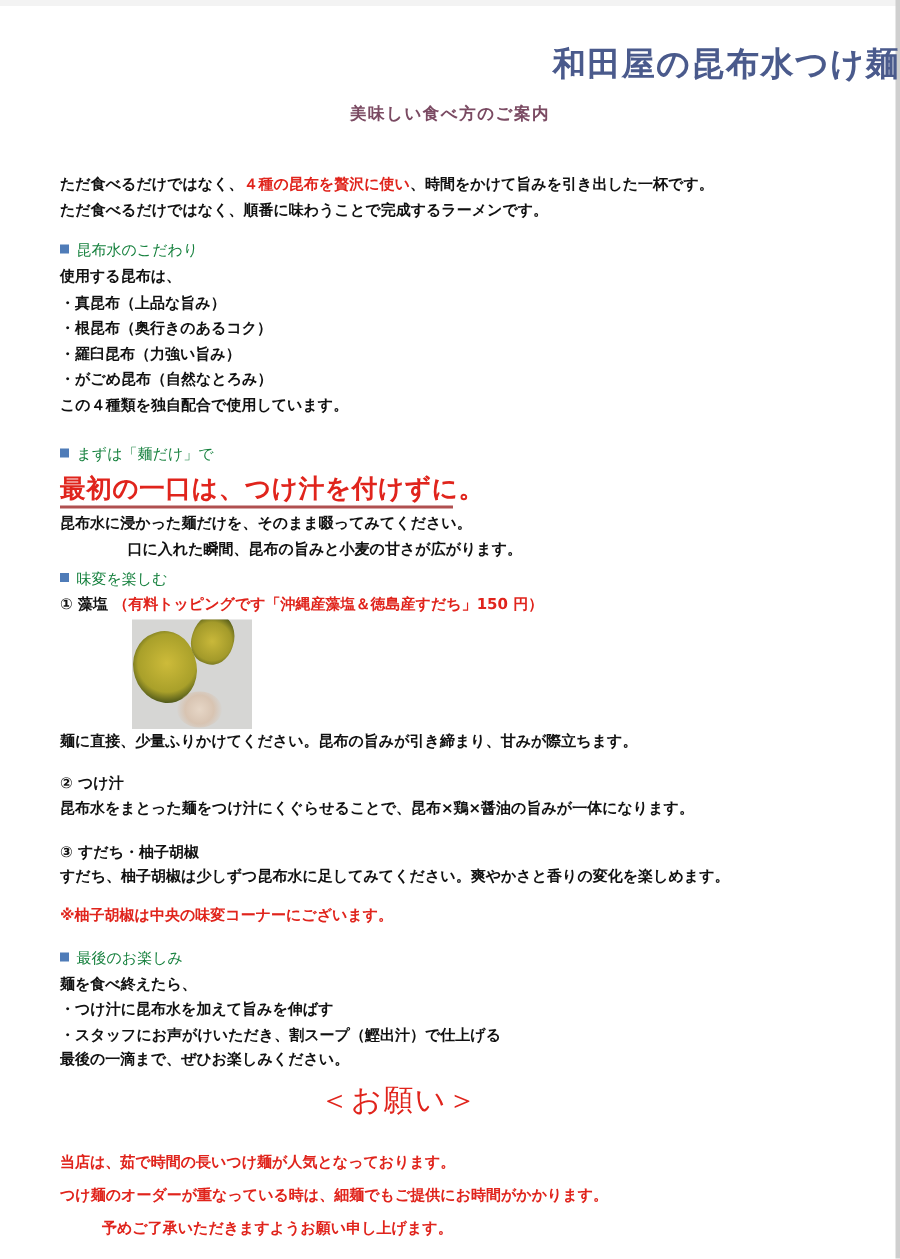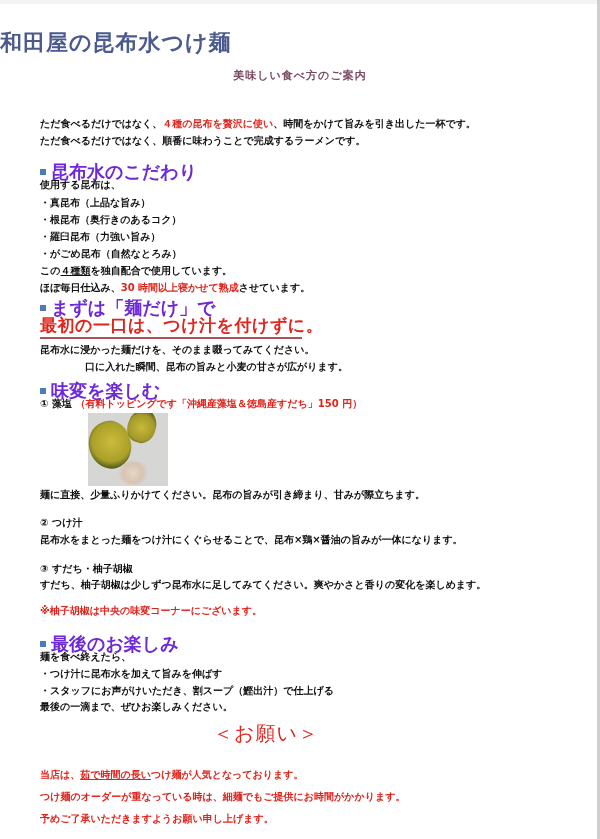--- a/index.html
+++ b/index.html
@@ -3,29 +3,29 @@
 <meta charset="utf-8">
 <style>
   html, body { margin:0; padding:0; }
   body {
     width:600px; height:839px; background:#ffffff; position:relative; overflow:hidden;
     font-family:"DejaVu Sans", sans-serif; color:#111;
   }
   .top-edge { position:absolute; left:0; top:0; width:600px; height:4px; background:#f3f3f3; }
   .right-edge { position:absolute; right:0; top:0; width:3px; height:839px; background:#cfcfcf; }
   .page { position:absolute; left:0; top:0; width:597px; height:839px; }
-  .title { position:absolute; left:0; width:600px; text-align:left; top:28px; font-size:22px; font-weight:bold; color:#4a5a8c; letter-spacing:1px; }
+  .title { position:absolute; left:0; width:600px; text-align:right; top:28px; font-size:22px; font-weight:bold; color:#4a5a8c; letter-spacing:1px; }
   .subtitle { position:absolute; left:0; width:600px; text-align:center; top:68px; font-size:11px; font-weight:bold; color:#7a4a62; letter-spacing:1px; }
   .line { position:absolute; left:40px; font-size:10px; font-weight:bold; white-space:nowrap; line-height:14px; }
   .red { color:#e0241c; }
-  .h2 { position:absolute; left:40px; font-size:18px; font-weight:bold; color:#6d28d9; white-space:nowrap; }
+  .h2 { position:absolute; left:40px; font-size:10px; font-weight:normal; color:#15803d; white-space:nowrap; }
   .h2 .sq { display:inline-block; width:6px; height:6px; background:#4f7cb8; margin-right:5px; vertical-align:middle; position:relative; top:-1px; }
   .big-red { position:absolute; left:40px; top:314px; font-size:17px; font-weight:bold; color:#e0241c; white-space:nowrap; letter-spacing:0.5px; }
   .big-underline { position:absolute; left:40px; top:337px; width:262px; height:2px; background:#b05050; }
-  .ul { text-decoration:underline; }
+  .ul { }
   .photo { position:absolute; left:88px; top:413px; width:80px; height:73px; background:#d6d6d4; overflow:hidden; }
   .lime1 { position:absolute; left:1px; top:8px; width:42px; height:48px; border-radius:50% 45% 50% 50%; background:radial-gradient(circle at 55% 45%, #cdbb3a 0%, #a9a02a 55%, #3d4a16 80%, #2b3512 100%); transform:rotate(-18deg); }
   .lime2 { position:absolute; left:40px; top:-4px; width:28px; height:34px; border-radius:50% 50% 45% 45%; background:radial-gradient(circle at 50% 55%, #c9b83a 0%, #a39a2a 55%, #3a4715 85%, #26300f 100%); transform:rotate(18deg); }
   .salt { position:absolute; left:30px; top:48px; width:30px; height:24px; border-radius:50%; background:radial-gradient(circle, #e6d6c6 0%, #d8c4b2 50%, rgba(216,196,178,0) 80%); }
   .onegai { position:absolute; left:0; width:532px; text-align:center; top:720px; font-size:20px; color:#e0241c; letter-spacing:1px; }
   .foot { position:absolute; left:40px; font-size:10px; font-weight:bold; color:#e0241c; white-space:nowrap; }
 </style>
 </head>
 <body>
 
@@ -45,23 +45,20 @@
   <div class="h2" style="top:160px;">
     <span class="sq"></span><span>昆布水のこだわり</span>
   </div>
   <div class="line" style="top:178px;">使用する昆布は、</div>
   <div class="line" style="top:196px;">・真昆布（上品な旨み）</div>
   <div class="line" style="top:213px;">・根昆布（奥行きのあるコク）</div>
   <div class="line" style="top:230px;">・羅臼昆布（力強い旨み）</div>
   <div class="line" style="top:247px;">・がごめ昆布（自然なとろみ）</div>
   <div class="line" style="top:264px;">
     <span>この</span><span class="ul">４種類</span><span>を独自配合で使用しています。</span>
-  </div>
-  <div class="line" style="top:281px;">
-    <span>ほぼ毎日仕込み、</span><span class="red">30 時間以上寝かせて熟成</span><span>させています。</span>
   </div>
 
   <div class="h2" style="top:296px;">
     <span class="sq"></span><span>まずは「麺だけ」で</span>
   </div>
   <div class="big-red">最初の一口は、つけ汁を付けずに。</div>
   <div class="big-underline"></div>
   <div class="line" style="top:343px;">昆布水に浸かった麺だけを、そのまま啜ってみてください。</div>
   <div class="line" style="top:360px;padding-left:45px;">口に入れた瞬間、昆布の旨みと小麦の甘さが広がります。</div>
 
@@ -92,15 +89,15 @@
   <div class="line" style="top:650px;">麺を食べ終えたら、</div>
   <div class="line" style="top:667px;">・つけ汁に昆布水を加えて旨みを伸ばす</div>
   <div class="line" style="top:700px;">最後の一滴まで、ぜひお楽しみください。</div>
   <div class="line" style="top:684px;">・スタッフにお声がけいただき、割スープ（鰹出汁）で仕上げる</div>
 
   <div class="onegai">＜お願い＞</div>
   <div class="foot" style="top:768px;">
     <span>当店は、</span><span class="ul">茹で時間の長い</span><span>つけ麺が人気となっております。</span>
   </div>
   <div class="foot" style="top:790px;">つけ麺のオーダーが重なっている時は、細麺でもご提供にお時間がかかります。</div>
-  <div class="foot" style="top:812px;">予めご了承いただきますようお願い申し上げます。</div>
+  <div class="foot" style="top:812px;margin-left:28px;">予めご了承いただきますようお願い申し上げます。</div>
 
 </div>
 
 </body></html>

